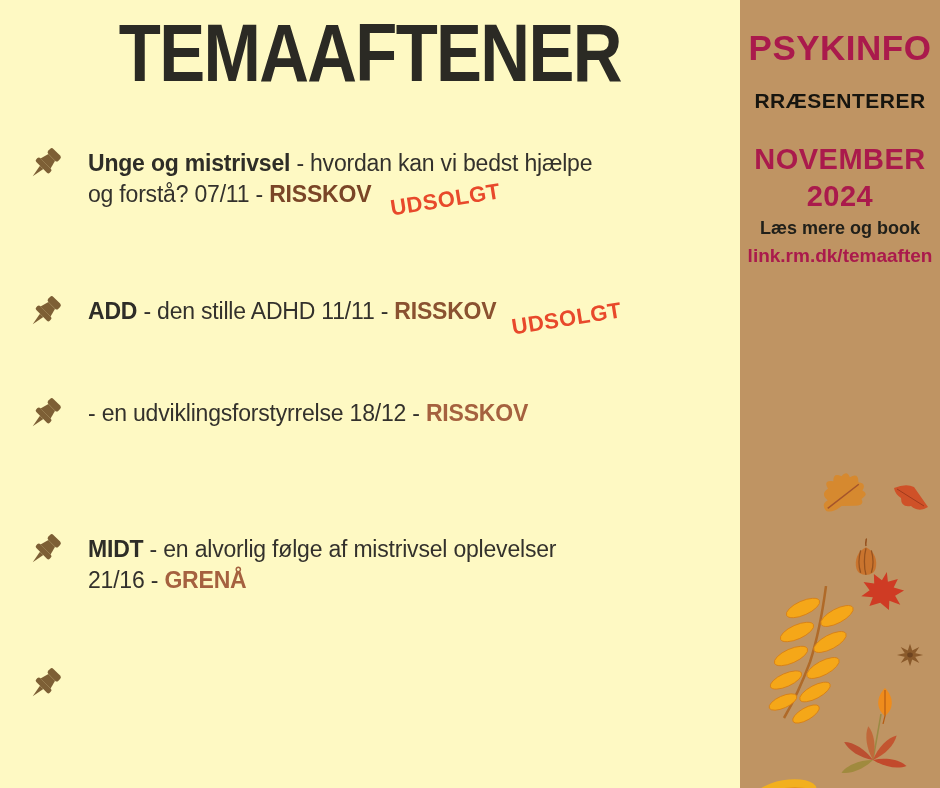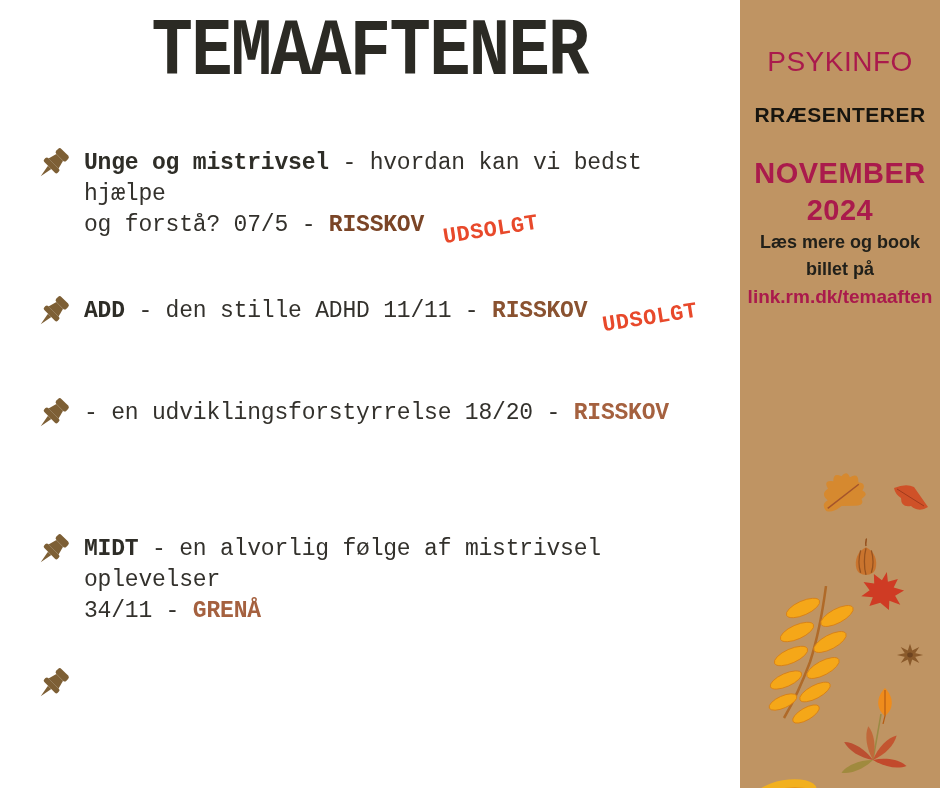--- a/index.html
+++ b/index.html
@@ -1,37 +1,37 @@
 <!DOCTYPE html>
 <html><head>
 <meta charset="utf-8">
 <style>
   html,body{margin:0;padding:0;}
   body{width:940px;height:788px;overflow:hidden;font-family:"Liberation Sans",sans-serif;}
   .poster{position:relative;width:940px;height:788px;display:flex;background:#e9e6e1;}
 
   
-  .main{position:relative;width:740px;height:788px;background:#ffffff;font-family:Liberation Mono, monospace;}
+  .main{position:relative;width:740px;height:788px;background:#fef9c3;}
   .title{position:absolute;top:6px;left:0;width:740px;text-align:center;}
   .title span{display:inline-block;font-size:82px;font-weight:800;letter-spacing:-2px;
     color:#2b2a24;transform:scaleX(0.84);transform-origin:center;white-space:nowrap;}
 
-  .event{position:absolute;left:34px;display:flex;gap:12px;color:#33312c;
+  .event{position:absolute;left:26px;display:flex;gap:24px;color:#33312c;
     font-size:23px;line-height:31px;letter-spacing:-0.2px;width:700px;}
   .event .pin{flex:0 0 38px;margin-top:-3px;}
   .event b{font-weight:700;color:#2e2d27;}
   .loc{font-weight:700;}
   .soldout{display:inline-block;font-weight:700;font-size:22px;color:#e8492b;
     letter-spacing:0.5px;transform:rotate(-9deg) translateY(5px);margin-left:18px;}
   .soldout.s2{margin-left:14px;transform:rotate(-9deg) translateY(7px);}
 
   
   .sidebar{position:relative;width:200px;height:788px;background:#bf9463;overflow:hidden;
     text-align:center;}
-  .brand{margin-top:40px;font-size:28px;line-height:43px;font-weight:400;color:#aa1a4c;
+  .brand{margin-top:26px;font-size:35px;line-height:43px;font-weight:700;color:#aa1a4c;
     letter-spacing:0.5px;}
   .presents{margin-top:20px;font-size:21px;font-weight:600;color:#17150f;letter-spacing:0.5px;}
   .month{margin-top:28px;font-size:29px;line-height:37px;font-weight:800;color:#aa1a4c;
     letter-spacing:0.5px;}
   .info{font-size:18px;line-height:27px;font-weight:600;color:#21201a;}
   .booklink{display:block;margin-top:3px;font-size:19px;font-weight:600;color:#aa1a4c;
     text-decoration:none;}
   .leaf{position:absolute;}
 </style>
 </head>
@@ -49,21 +49,21 @@
             <g fill="#7d5f35" transform="rotate(45 24 24)">
               <rect x="15" y="3" width="18" height="9" rx="3"></rect>
               <path d="M18 12 h12 l3 11 h-18 z"></path>
               <rect x="12" y="23" width="24" height="7" rx="2.5"></rect>
               <path d="M27 30 l-3 16 -3 -16 z"></path>
             </g>
           </svg>
       </span>
       <div class="event-text">
         <div><b>Unge og mistrivsel</b><span> - hvordan kan vi bedst hjælpe</span></div>
-        <div><span>og forstå? 07/5 - </span><b class="loc" style="color: rgb(122, 69, 39);">RISSKOV</b><span class="soldout">UDSOLGT</span></div>
+        <div><span>og forstå? 07/11 - </span><b class="loc" style="color: rgb(122, 69, 39);">RISSKOV</b><span class="soldout">UDSOLGT</span></div>
       </div>
     </div>
 
     <div class="event" style="top:296px">
       <span class="pin">
         <svg width="38" height="38" viewBox="0 0 48 48">
             <g fill="#7d5f35" transform="rotate(45 24 24)">
               <rect x="15" y="3" width="18" height="9" rx="3"></rect>
               <path d="M18 12 h12 l3 11 h-18 z"></path>
               <rect x="12" y="23" width="24" height="7" rx="2.5"></rect>
@@ -81,38 +81,38 @@
         <svg width="38" height="38" viewBox="0 0 48 48">
             <g fill="#7d5f35" transform="rotate(45 24 24)">
               <rect x="15" y="3" width="18" height="9" rx="3"></rect>
               <path d="M18 12 h12 l3 11 h-18 z"></path>
               <rect x="12" y="23" width="24" height="7" rx="2.5"></rect>
               <path d="M27 30 l-3 16 -3 -16 z"></path>
             </g>
           </svg>
       </span>
       <div class="event-text">
-        <div><span>- en udviklingsforstyrrelse 18/20 - </span><b class="loc" style="color: rgb(165, 97, 63);">RISSKOV</b></div>
+        <div><span>- en udviklingsforstyrrelse 18/12 - </span><b class="loc" style="color: rgb(165, 97, 63);">RISSKOV</b></div>
       </div>
     </div>
 
     <div class="event" style="top:534px">
       <span class="pin">
         <svg width="38" height="38" viewBox="0 0 48 48">
             <g fill="#7d5f35" transform="rotate(45 24 24)">
               <rect x="15" y="3" width="18" height="9" rx="3"></rect>
               <path d="M18 12 h12 l3 11 h-18 z"></path>
               <rect x="12" y="23" width="24" height="7" rx="2.5"></rect>
               <path d="M27 30 l-3 16 -3 -16 z"></path>
             </g>
           </svg>
       </span>
       <div class="event-text">
         <div><b>MIDT</b><span> - en alvorlig følge af mistrivsel oplevelser</span></div>
-        <div><span>34/11 - </span><b class="loc" style="color: rgb(165, 97, 63);">GRENÅ</b></div>
+        <div><span>21/16 - </span><b class="loc" style="color: rgb(165, 97, 63);">GRENÅ</b></div>
       </div>
     </div>
 
     <div class="event" style="top:668px">
       <span class="pin">
         <svg width="38" height="38" viewBox="0 0 48 48">
             <g fill="#7d5f35" transform="rotate(45 24 24)">
               <rect x="15" y="3" width="18" height="9" rx="3"></rect>
               <path d="M18 12 h12 l3 11 h-18 z"></path>
               <rect x="12" y="23" width="24" height="7" rx="2.5"></rect>
@@ -132,21 +132,20 @@
 
     <div class="presents">RRÆSENTERER</div>
 
     <div class="month">
       <div>NOVEMBER</div>
       <div>2024</div>
     </div>
 
     <div class="info">
       <div>Læs mere og book</div>
-      <div>billet på</div>
     </div>
     <a class="booklink" href="#">link.rm.dk/temaaften</a>
 
     <span class="leaf" style="left:78px;top:468px">
       <svg width="52" height="46" viewBox="0 0 52 46" style="transform:rotate(-14deg)">
         <path d="M4 38 Q0 30 8 28 Q2 20 11 17 Q8 7 18 11 Q20 2 27 8 Q34 3 35 11 Q45 8 42 18 Q50 21 44 27 Q50 32 41 35 Q43 42 33 40 L20 37 Q10 42 4 38 Z" fill="#d6892f"></path>
         <path d="M6 36 L42 20" stroke="#a4542c" stroke-width="1.5" fill="none"></path>
       </svg>
     </span>
 

